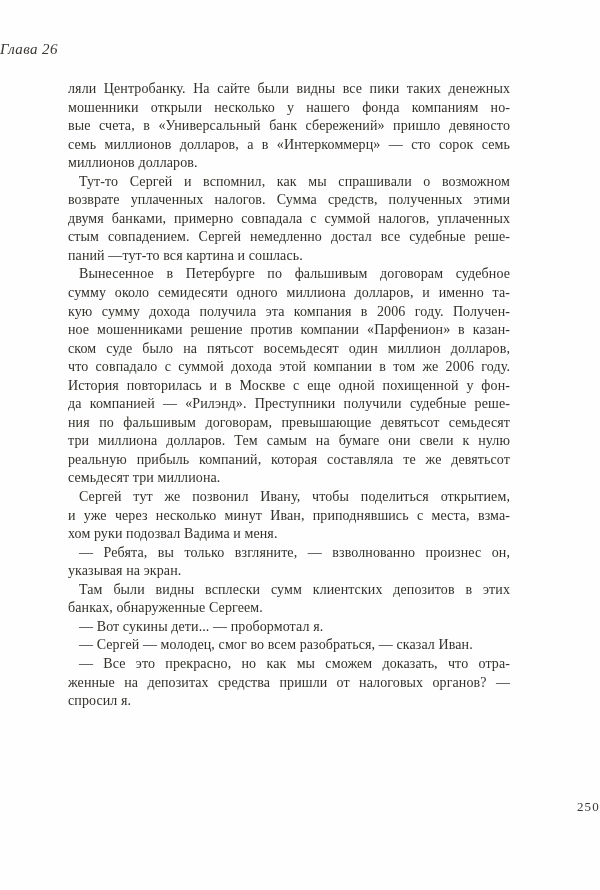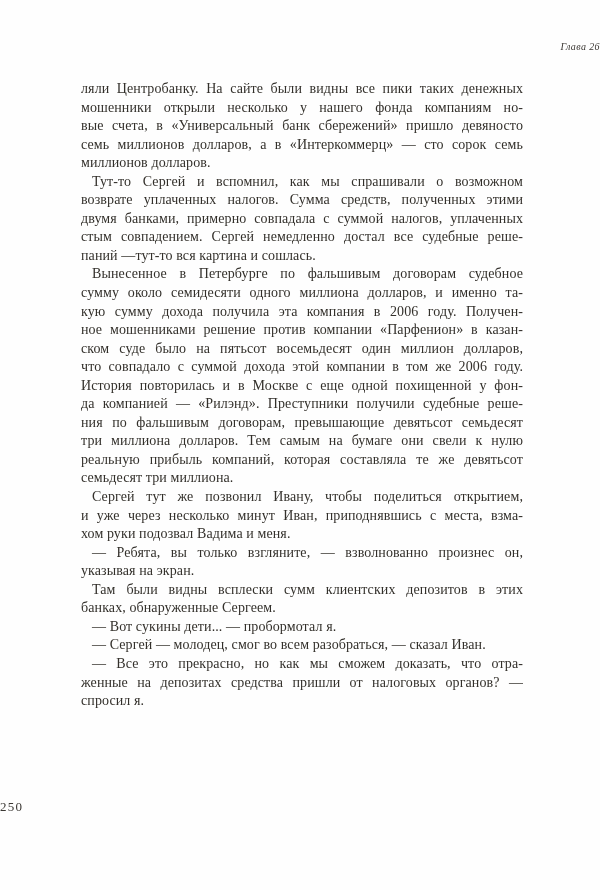--- a/index.html
+++ b/index.html
@@ -14,29 +14,29 @@
     background: #fefefe;
     font-family: "Liberation Serif", "DejaVu Serif", serif;
     color: #33302b;
     overflow: hidden;
   }
   .chapter-header {
     position: absolute;
     top: 41px;
     left: 0;
     width: 100%;
-    text-align: right;
+    text-align: left;
     font-style: italic;
-    font-size: 10px;
+    font-size: 15px;
     letter-spacing: 0.4px;
     color: #3b3733;
   }
   .text-block {
     position: absolute;
-    left: 81px;
+    left: 68px;
     top: 80px;
     width: 442px;
   }
   .line {
     height: 18.56px;
     line-height: 18.56px;
     font-size: 14px;
     letter-spacing: 0.1px;
     text-align: justify;
     text-align-last: justify;
@@ -48,21 +48,21 @@
     text-align-last: left;
   }
   .line.indent {
     text-indent: 11px;
   }
   .page-number {
     position: absolute;
     top: 799px;
     left: 0;
     width: 100%;
-    text-align: left;
+    text-align: right;
     font-size: 13px;
     letter-spacing: 1.2px;
     color: #3a3733;
   }
 </style>
 </head>
 <body>
 
 <div class="page">
   <div class="chapter-header">Глава 26</div>

